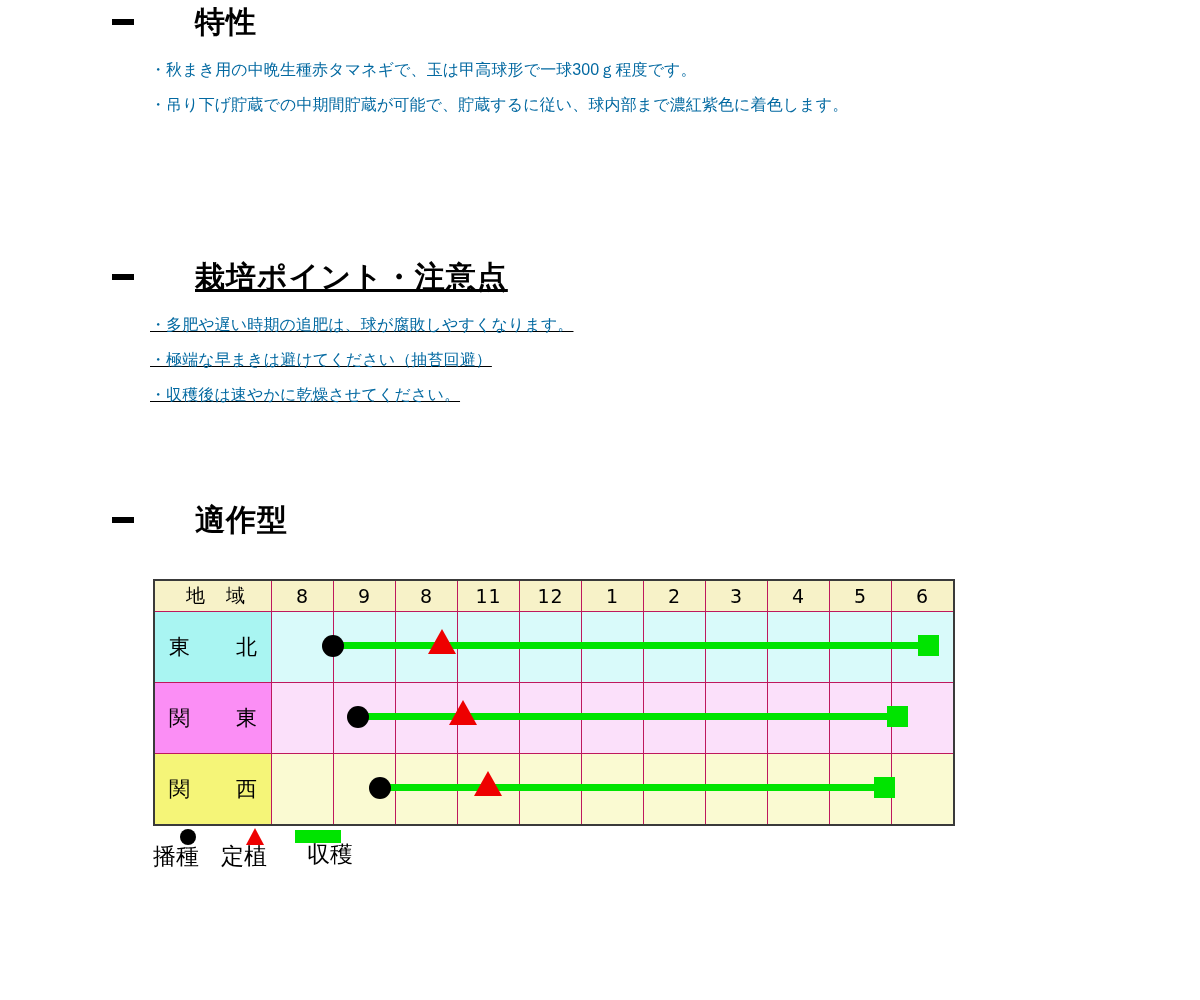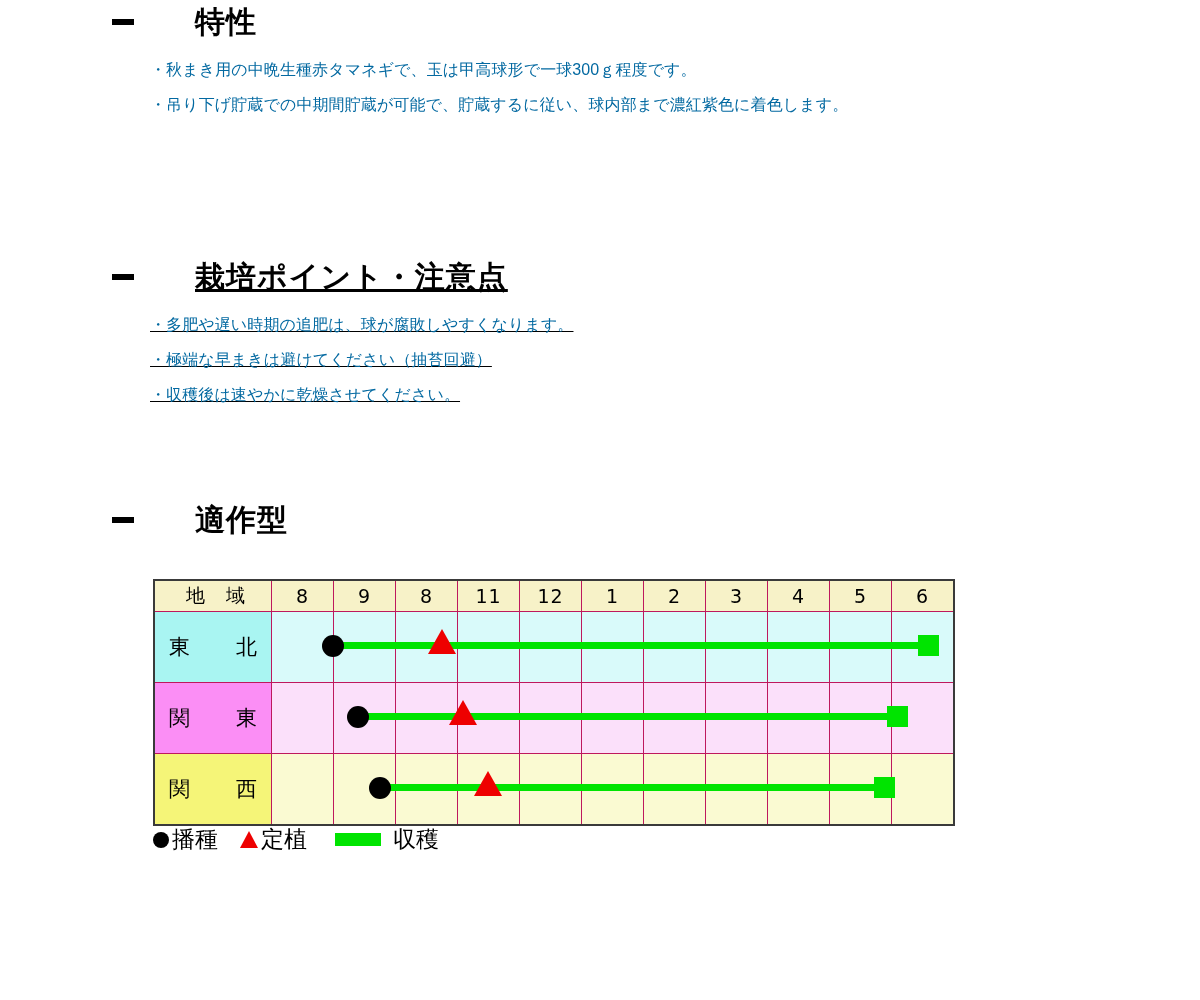--- a/index.html
+++ b/index.html
@@ -153,22 +153,23 @@
     position: absolute;
     left: 153px;
     top: 828px;
     display: flex;
     align-items: center;
     font-size: 23px;
     white-space: nowrap;
   }
   .legend-entry {
     display: flex;
-    align-items: center;
+    align-items: flex-end;
     margin-right: 22px;
+    flex-direction: column;
   }
   .legend-dot {
     width: 16px;
     height: 16px;
     border-radius: 50%;
     background: #000000;
     margin-right: 3px;
   }
   .legend-tri {
     width: 0;

